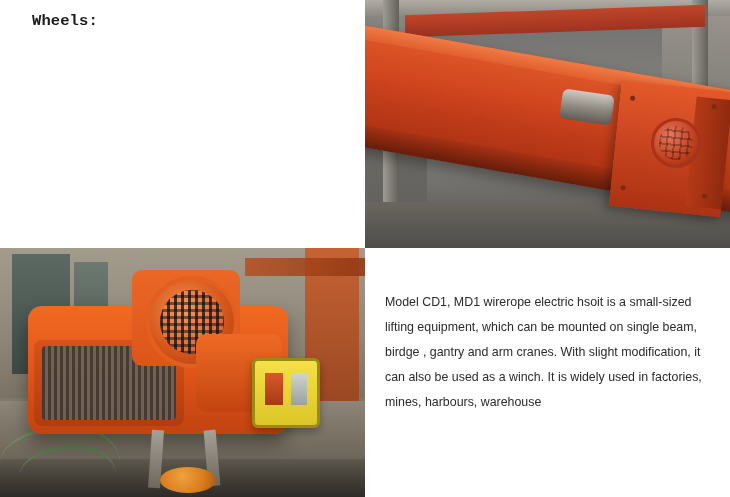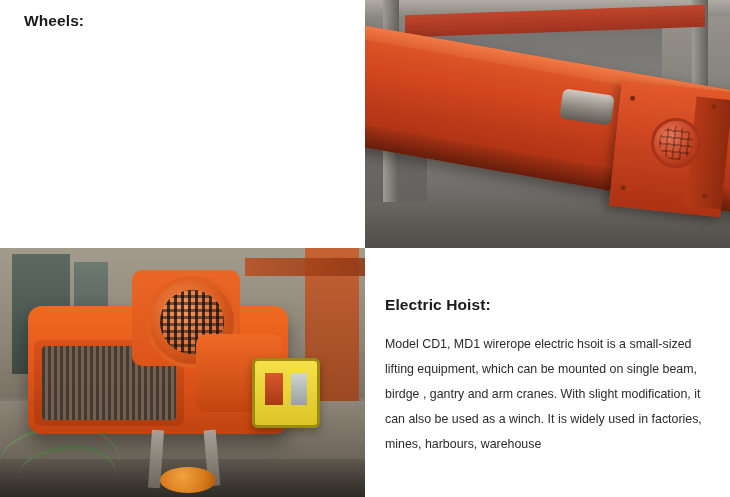--- a/index.html
+++ b/index.html
@@ -30,21 +30,22 @@
   .row-bottom {
     height: 249px;
   }
 
   .text-cell {
     box-sizing: border-box;
     background: #ffffff;
   }
   .cell-top-left {
     width: 365px;
-    padding: 6px 18px 0 24px;
+    padding: 6px 18px 0 32px;
+    font-family: Liberation Mono, monospace;
   }
   .cell-bottom-right {
     width: 365px;
     padding: 42px 18px 0 20px;
   }
 
   .heading {
     font-size: 15.5px;
     font-weight: bold;
     color: #1a1a1a;
@@ -393,19 +394,18 @@
           <div class="h-control-screen"></div>
           <div class="h-control-screen2"></div>
         </div>
         <div class="h-legs"></div>
         <div class="h-legs2"></div>
         <div class="h-wheel"></div>
       </div>
     </div>
 
     <div class="text-cell cell-bottom-right">
-      <div class="heading">Electric Hoist:</div>
       <p class="body-text">Model CD1, MD1 wirerope electric hsoit is a small-sized lifting equipment, which can be mounted on single beam, birdge , gantry  and arm cranes. With slight modification, it can also be used as a winch. It is widely used in factories, mines, harbours, warehouse</p>
     </div>
 
   </div>
 
 </div>
 
 </body></html>

